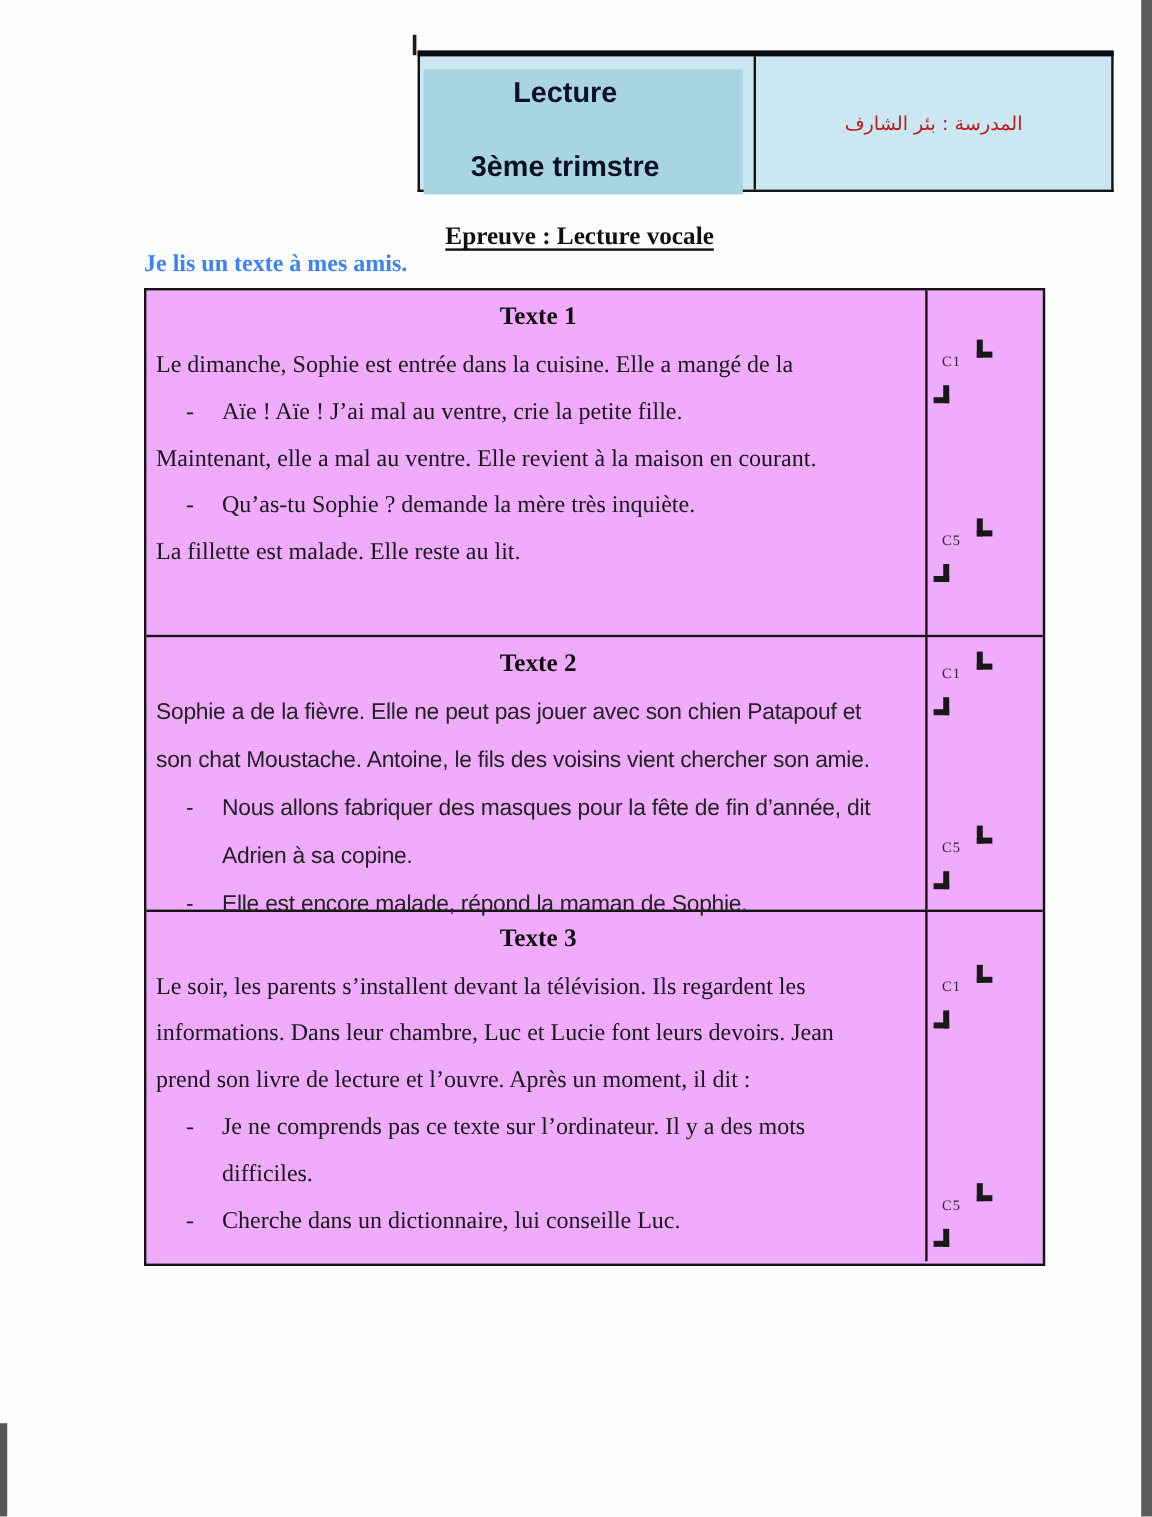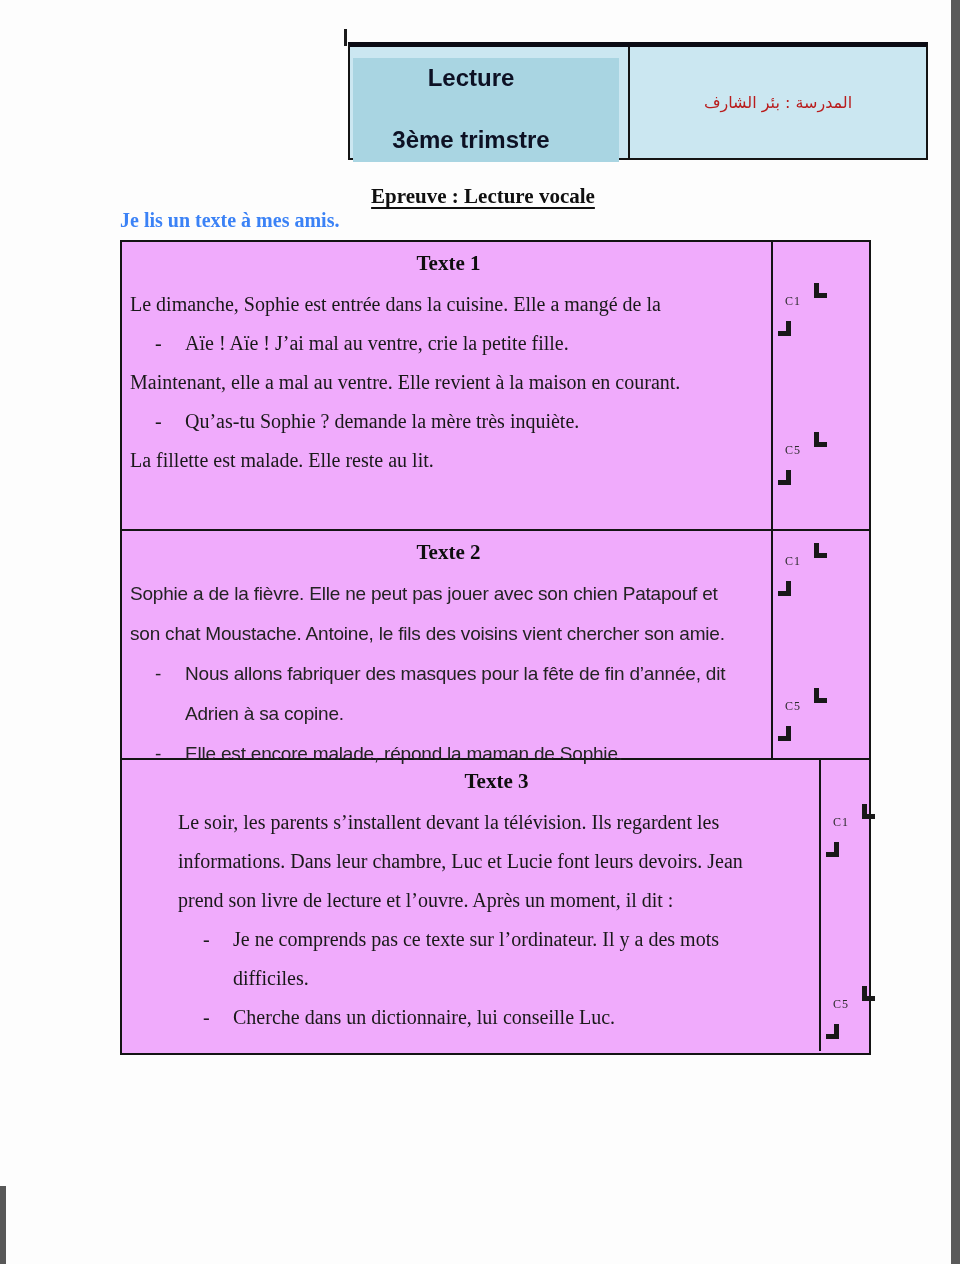--- a/index.html
+++ b/index.html
@@ -64,21 +64,21 @@
   
   .texts-table {
     position:absolute; left:120px; top:240px; width:751px; height:815px;
     border:2px solid #141414;
     display:flex; flex-direction:column;
     background:#f0abfc;
   }
   .t-row { display:flex; width:100%; }
   .t-row-1 { height:289px; border-bottom:2px solid #141414; }
   .t-row-2 { height:229px; border-bottom:2px solid #141414; }
-  .t-row-3 { height:291px;margin-left:48px; }
+  .t-row-3 { height:291px; }
   .t-content {
     width:651px; border-right:2px solid #141414;
     padding:2px 4px 0 8px;
   }
   .t-markers { flex:1; position:relative; }
 
   .t-title {
     text-align:center; font-weight:bold; font-size:21px; line-height:30px;
     margin-top:4px; margin-bottom:7px; color:#0e0e0e;
   }

